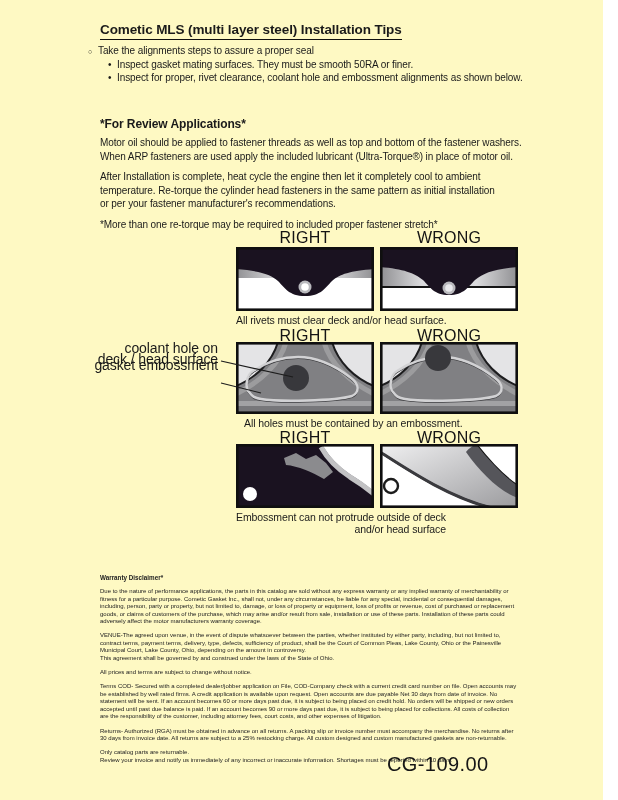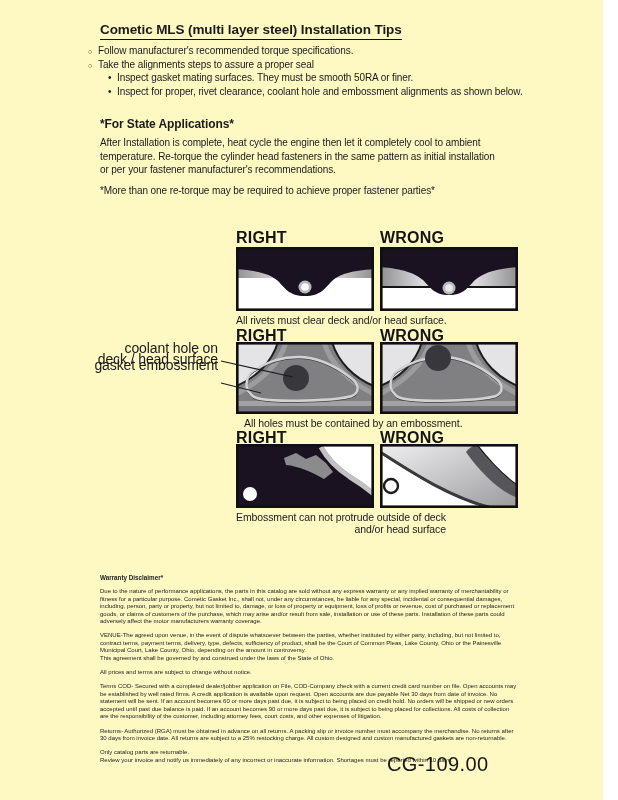--- a/index.html
+++ b/index.html
@@ -15,22 +15,22 @@
   .tips { position:absolute; left:88px; top:44px; margin:0; padding:0; list-style:none;
     font-size:10px; letter-spacing:-0.1px; }
   .tips li { position:relative; padding-left:10px; line-height:13.7px; white-space:nowrap; }
   .tips li.lvl1::before { content:"○"; position:absolute; left:0; top:1px; font-size:7px; }
   .tips li.lvl2 { margin-left:19px; }
   .tips li.lvl2::before { content:"•"; position:absolute; left:1px; top:0; font-size:10px; }
   .diesel { position:absolute; left:100px; top:117px; width:445px;
     font-size:10px; letter-spacing:-0.1px; }
   .diesel h2 { font-size:12px; margin:0 0 5px 0; letter-spacing:-0.1px; }
   .diesel p { margin:0 0 7px 0; line-height:13.5px; white-space:pre-line; }
-  .dlabel { position:absolute; width:138px; text-align:left; font-size:16px;
-    letter-spacing:0.2px; color:#141414;font-weight:bold; }
+  .dlabel { position:absolute; width:138px; text-align:center; font-size:16px;
+    letter-spacing:0.2px; color:#141414; }
   .dbox { position:absolute; width:138px; }
   .dbox svg { display:block; }
   .dcaption { position:absolute; font-size:10.5px; letter-spacing:-0.1px;
     line-height:12px; white-space:pre-line;text-align:right; }
   .callout { position:absolute; left:80px; width:138px; text-align:right;
     font-size:14px; line-height:10.5px; letter-spacing:-0.1px; white-space:pre-line; }
   .leaders { position:absolute; left:0; top:0; pointer-events:none; }
   .legal { position:absolute; left:100px; top:574px; width:472px;
     font-size:6px; line-height:7.4px; color:#222; }
   .legal h3 { font-size:6.3px; margin:0 0 7px 0; }
@@ -39,32 +39,33 @@
     letter-spacing:0.4px; color:#161616; }
 </style>
 </head>
 <body>
 
 <div class="page">
 
   <div class="title">Cometic MLS (multi layer steel) Installation Tips</div>
 
   <ul class="tips">
-    <li class="lvl1">Follow manufacturer's recommended torque specifications.</li>
     <li class="lvl1">Take the alignments steps to assure a proper seal</li>
     <li class="lvl2">Inspect gasket mating surfaces.  They must be smooth 50RA or finer.</li>
     <li class="lvl2">Inspect for proper, rivet clearance, coolant hole and embossment alignments as shown below.</li>
   </ul>
 
   <div class="diesel">
-    <h2>*For State Applications*</h2>
+    <h2>*For Review Applications*</h2>
+    <p>Motor oil should be applied to fastener threads as well as top and bottom of the fastener washers.
+When ARP fasteners are used apply the included lubricant (Ultra-Torque®) in place of motor oil.</p>
     <p>After Installation is complete, heat cycle the engine then let it completely cool to ambient
 temperature. Re-torque the cylinder head fasteners in the same pattern as initial installation
 or per your fastener manufacturer's recommendations.</p>
-    <p>*More than one re-torque may be required to achieve proper fastener parties*</p>
+    <p>*More than one re-torque may be required to included proper fastener stretch*</p>
   </div>
 
   <div class="dlabel" style="left:236px; top:229px;">RIGHT</div>
   <div class="dlabel" style="left:380px; top:229px;">WRONG</div>
 
   <div class="dbox" style="left:236px; top:247px;">
     <svg width="138" height="64" viewBox="0 0 138 64">
       <defs>
         <linearGradient id="gd1" x1="0" y1="0" x2="1" y2="0">
           <stop offset="0" stop-color="#8f8f92"></stop>

